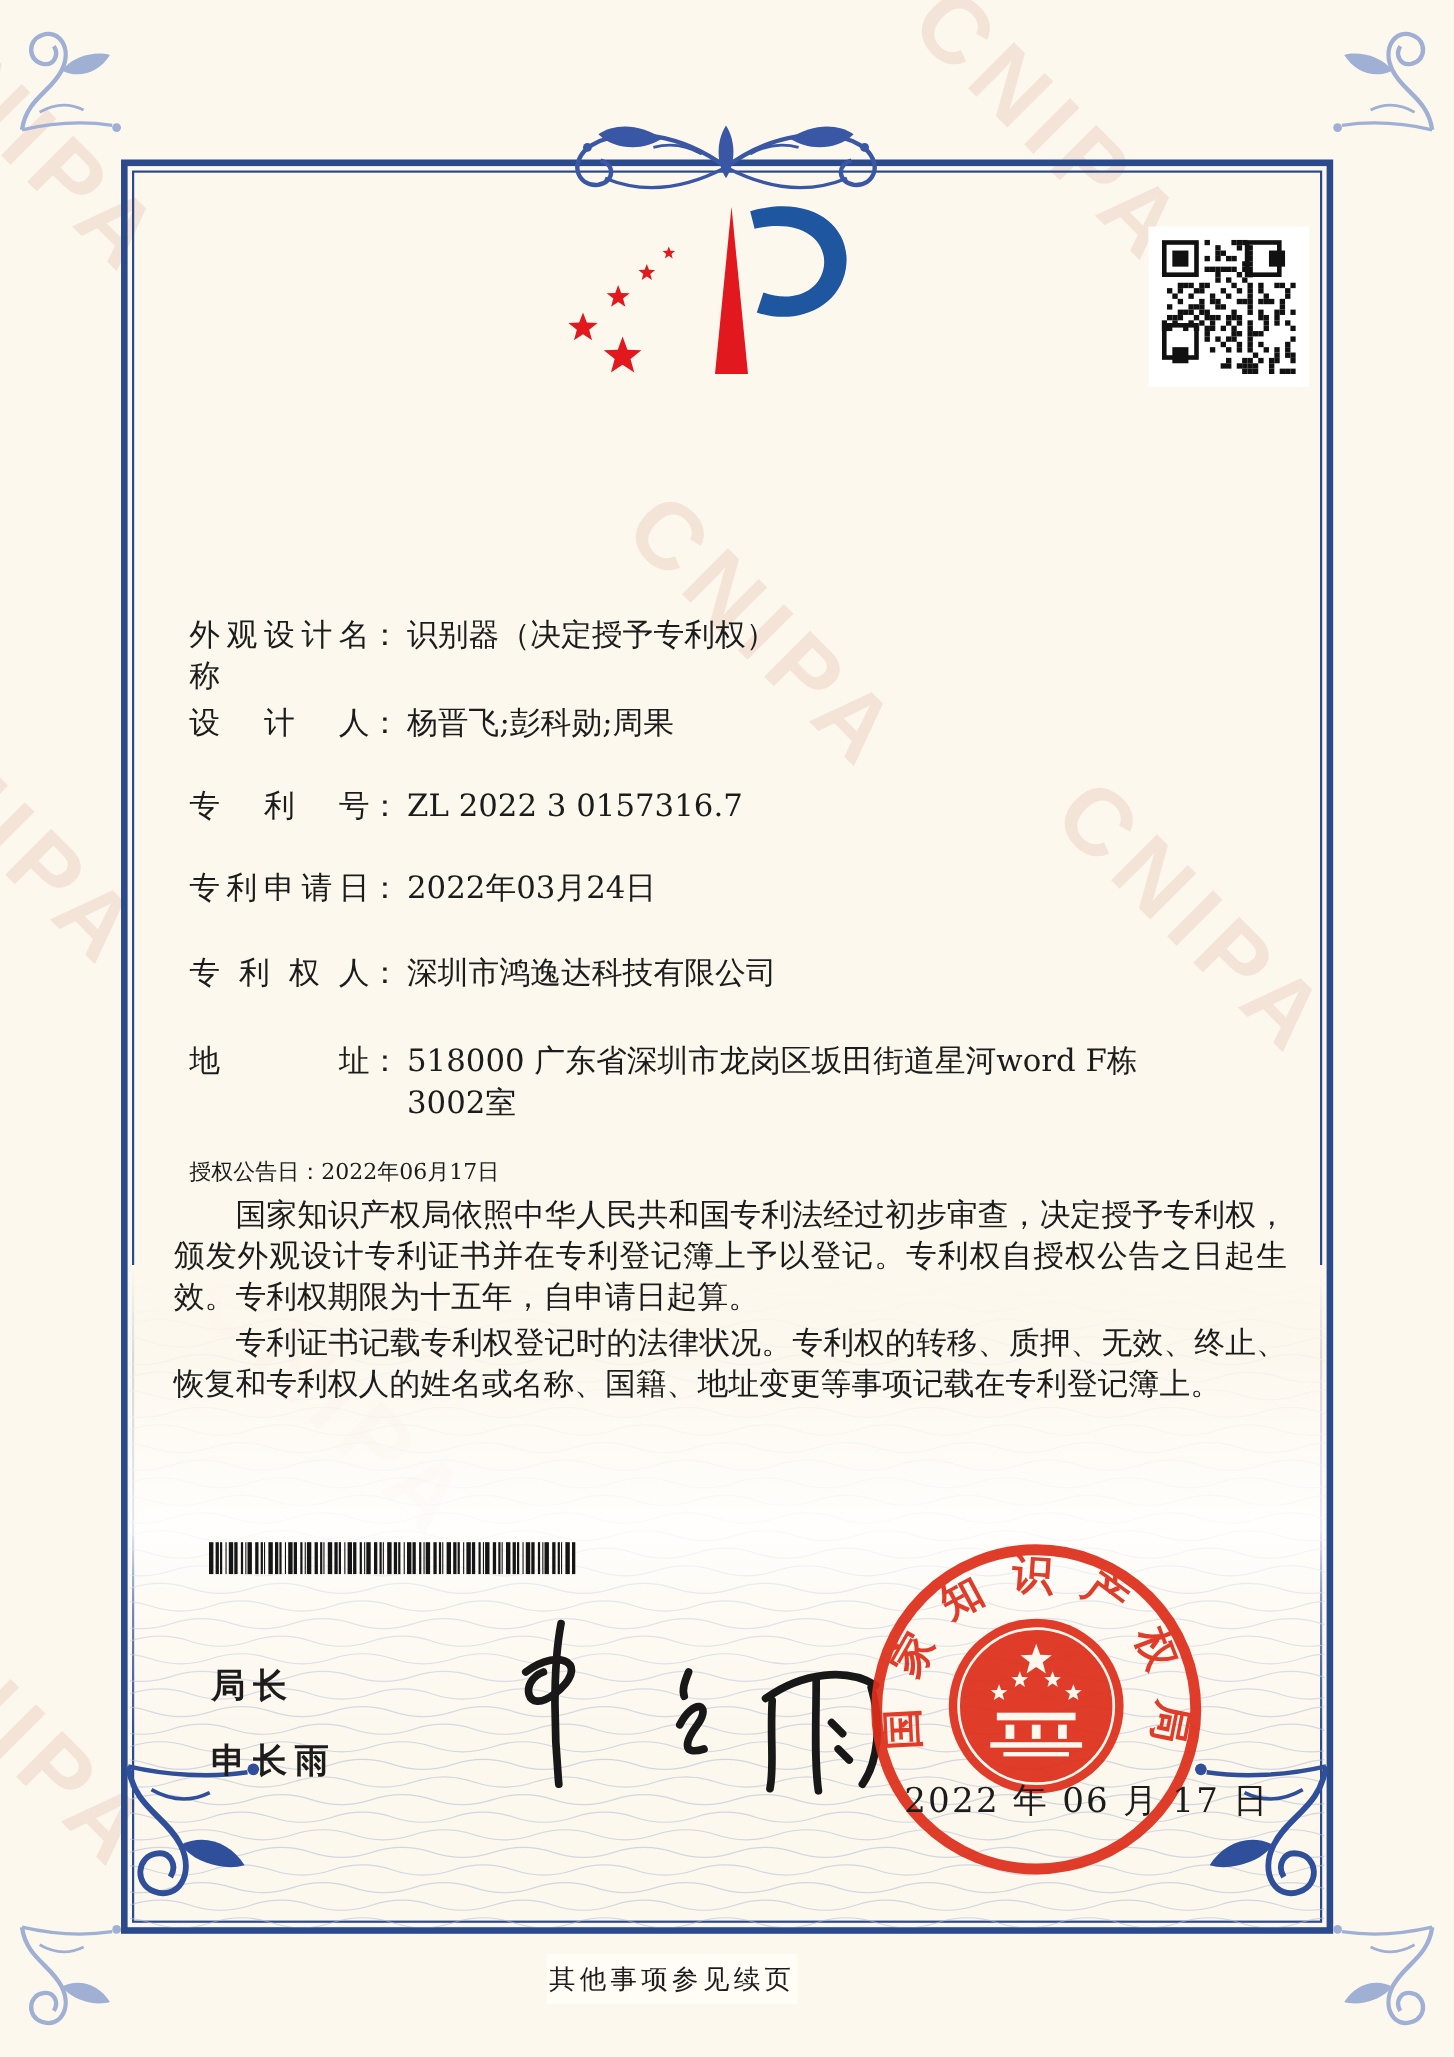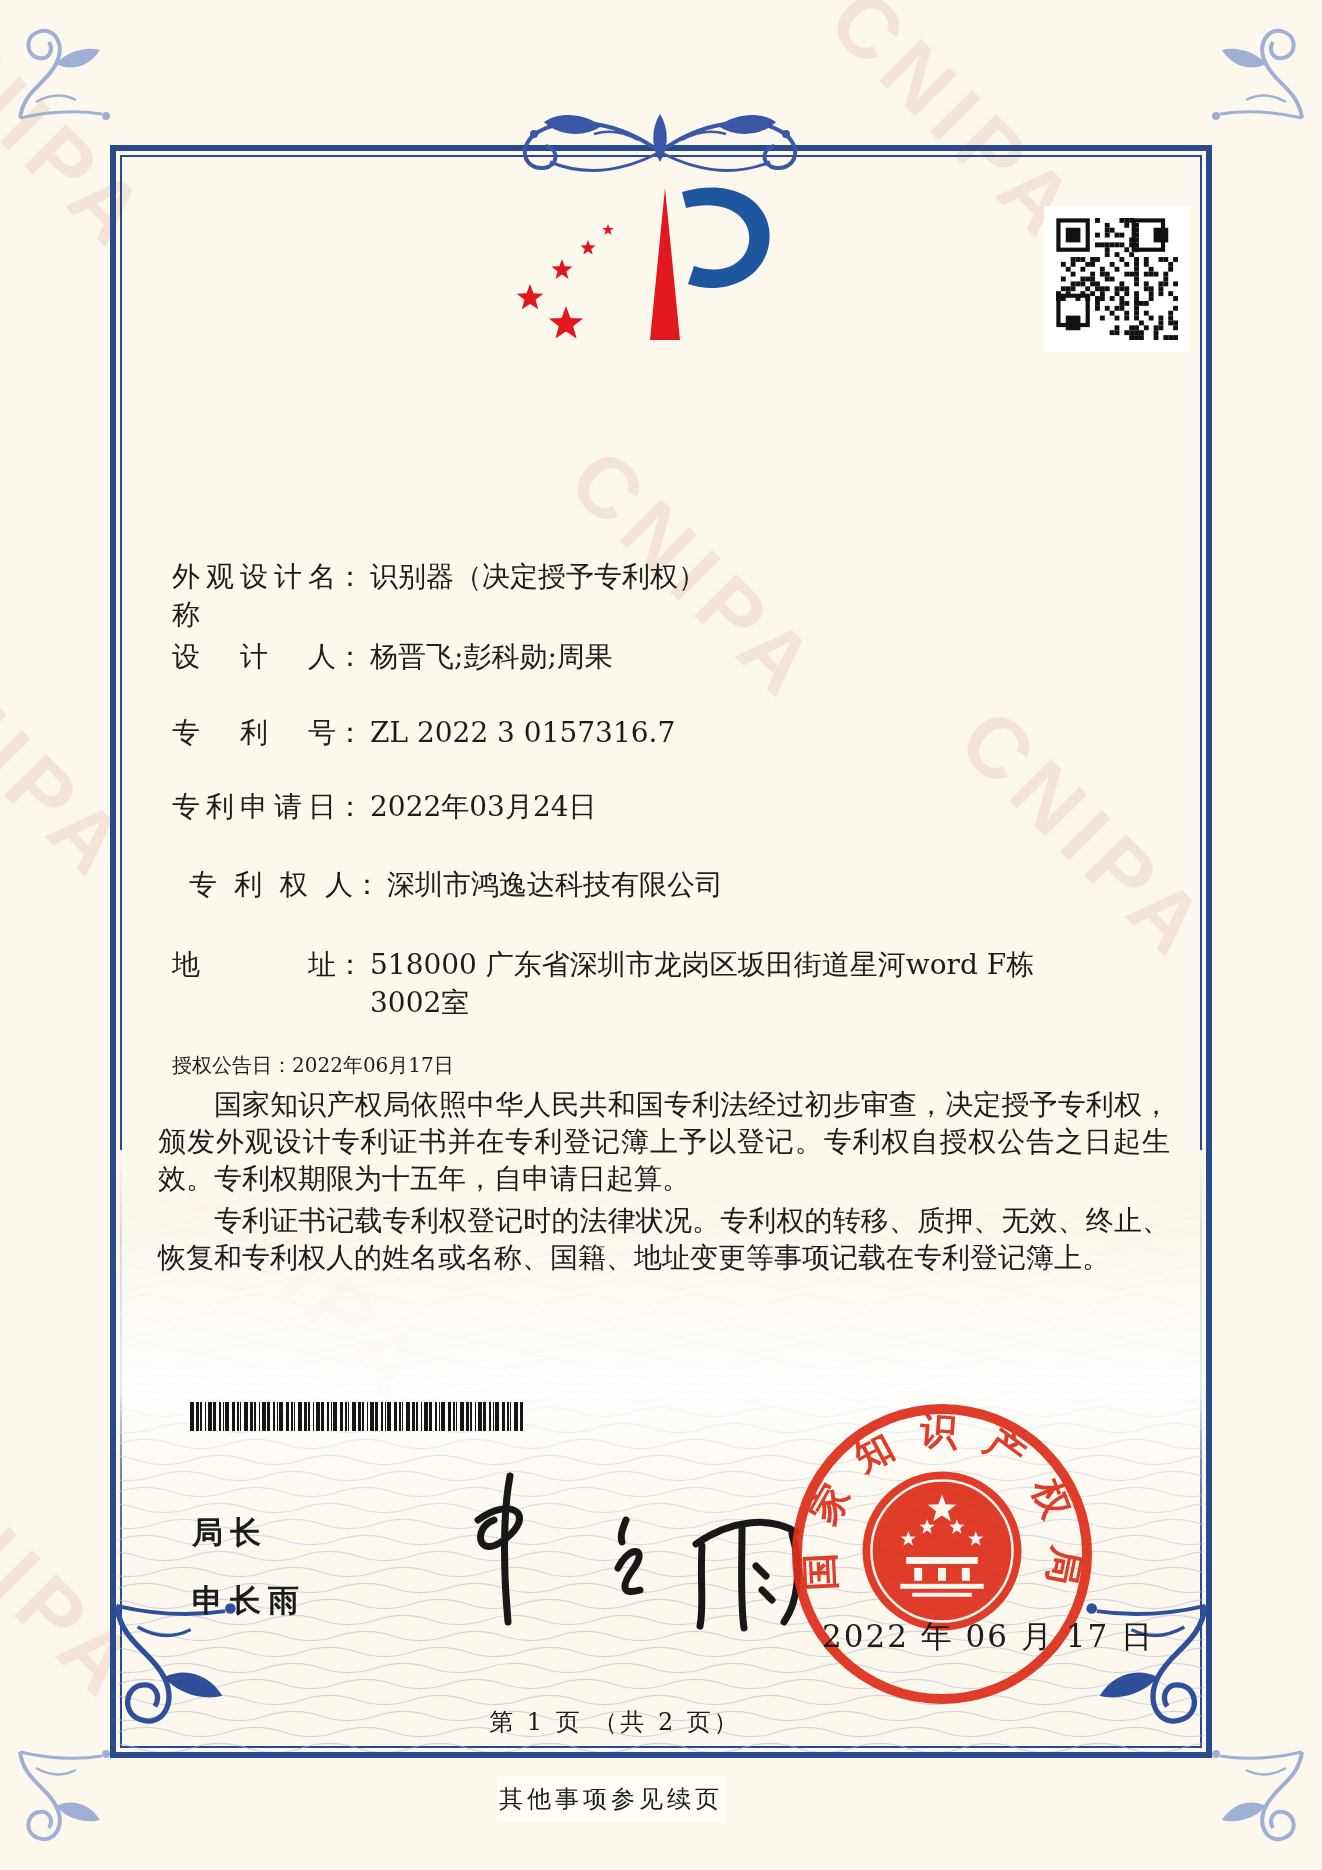--- a/index.html
+++ b/index.html
@@ -375,21 +375,21 @@
         <rect x="10" y="100" width="15" height="15" fill="#111"></rect>
       </svg>
   </div>
 
 
   <div id="fields">
       <div class="field-row" style="top: 558px;"><span class="flabel">外观设计名称</span><span class="fcolon">：</span><span class="fvalue">识别器（决定授予专利权）</span></div>
       <div class="field-row" style="top: 638px;"><span class="flabel">设计人</span><span class="fcolon">：</span><span class="fvalue">杨晋飞;彭科勋;周果</span></div>
       <div class="field-row" style="top: 714px;"><span class="flabel">专利号</span><span class="fcolon">：</span><span class="fvalue">ZL 2022 3 0157316.7</span></div>
       <div class="field-row" style="top: 788px;"><span class="flabel">专利申请日</span><span class="fcolon">：</span><span class="fvalue">2022年03月24日</span></div>
-      <div class="field-row" style="top: 866px; margin-left: 17px;"><span class="flabel">专利权人</span><span class="fcolon">：</span><span class="fvalue">深圳市鸿逸达科技有限公司</span></div>
+      <div class="field-row" style="top: 866px;"><span class="flabel">专利权人</span><span class="fcolon">：</span><span class="fvalue">深圳市鸿逸达科技有限公司</span></div>
       <div class="field-row" style="top: 946px;"><span class="flabel">地址</span><span class="fcolon">：</span><span class="fvalue">518000 广东省深圳市龙岗区坂田街道星河word F栋3002室</span></div>
     </div>
 
   <div class="grant-row">
     <span>授权公告日</span><span>：</span><span>2022年06月17日</span>
   </div>
 
   <div class="paras" id="paragraphs">
       <p>国家知识产权局依照中华人民共和国专利法经过初步审查，决定授予专利权，颁发外观设计专利证书并在专利登记簿上予以登记。专利权自授权公告之日起生效。专利权期限为十五年，自申请日起算。</p>
       <p>专利证书记载专利权登记时的法律状况。专利权的转移、质押、无效、终止、恢复和专利权人的姓名或名称、国籍、地址变更等事项记载在专利登记簿上。</p>
@@ -511,16 +511,15 @@
         <rect x="-28" y="17" width="8" height="13"></rect>
         <rect x="-4" y="17" width="8" height="13"></rect>
         <rect x="20" y="17" width="8" height="13"></rect>
         <rect x="-42" y="33" width="84" height="5"></rect>
         <rect x="-30" y="42" width="60" height="4"></rect>
       </g>
     </g>
   </svg>
   <div class="seal-date">2022 年 06 月 17 日</div>
 
-  <div class="page-number">第 1 页 （共 2 页）</div>
   <div class="footer-note">其他事项参见续页</div>
 
 </div>
 
 </body></html>

